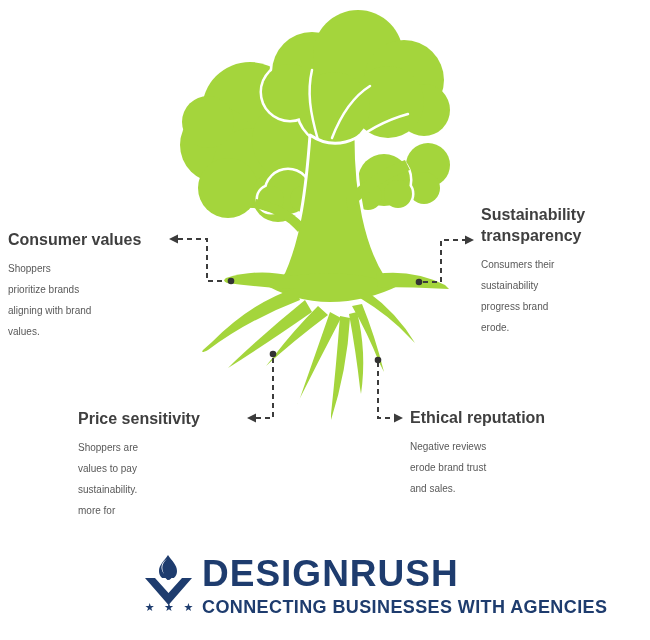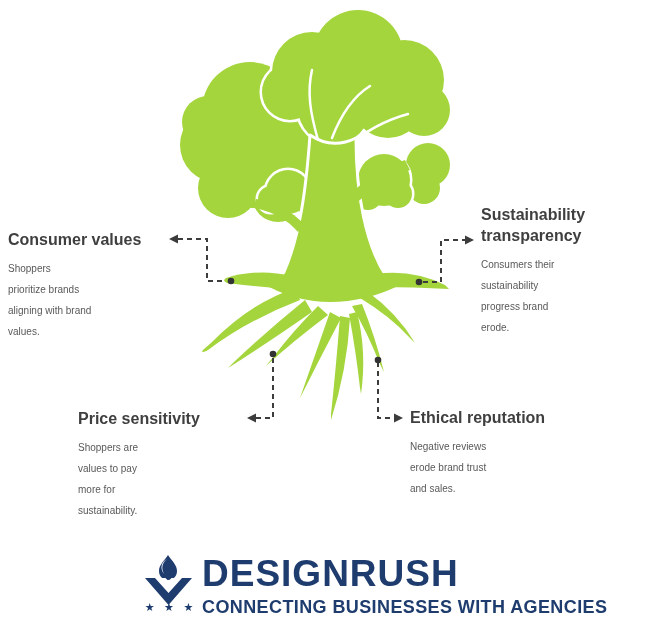--- a/index.html
+++ b/index.html
@@ -193,22 +193,22 @@
       <div>progress brand</div>
       <div>erode.</div>
     </div>
   </div>
 
   <div class="callout align-right" id="co-price">
     <div class="title">Price sensitivity</div>
     <div class="bodytext">
       <div>Shoppers are</div>
       <div>values to pay</div>
+      <div>sustainability.</div>
       <div>more for</div>
-      <div>sustainability.</div>
     </div>
   </div>
 
   <div class="callout" id="co-ethical">
     <div class="title">Ethical reputation</div>
     <div class="bodytext">
       <div>Negative reviews</div>
       <div>erode brand trust</div>
       <div>and sales.</div>
     </div>

